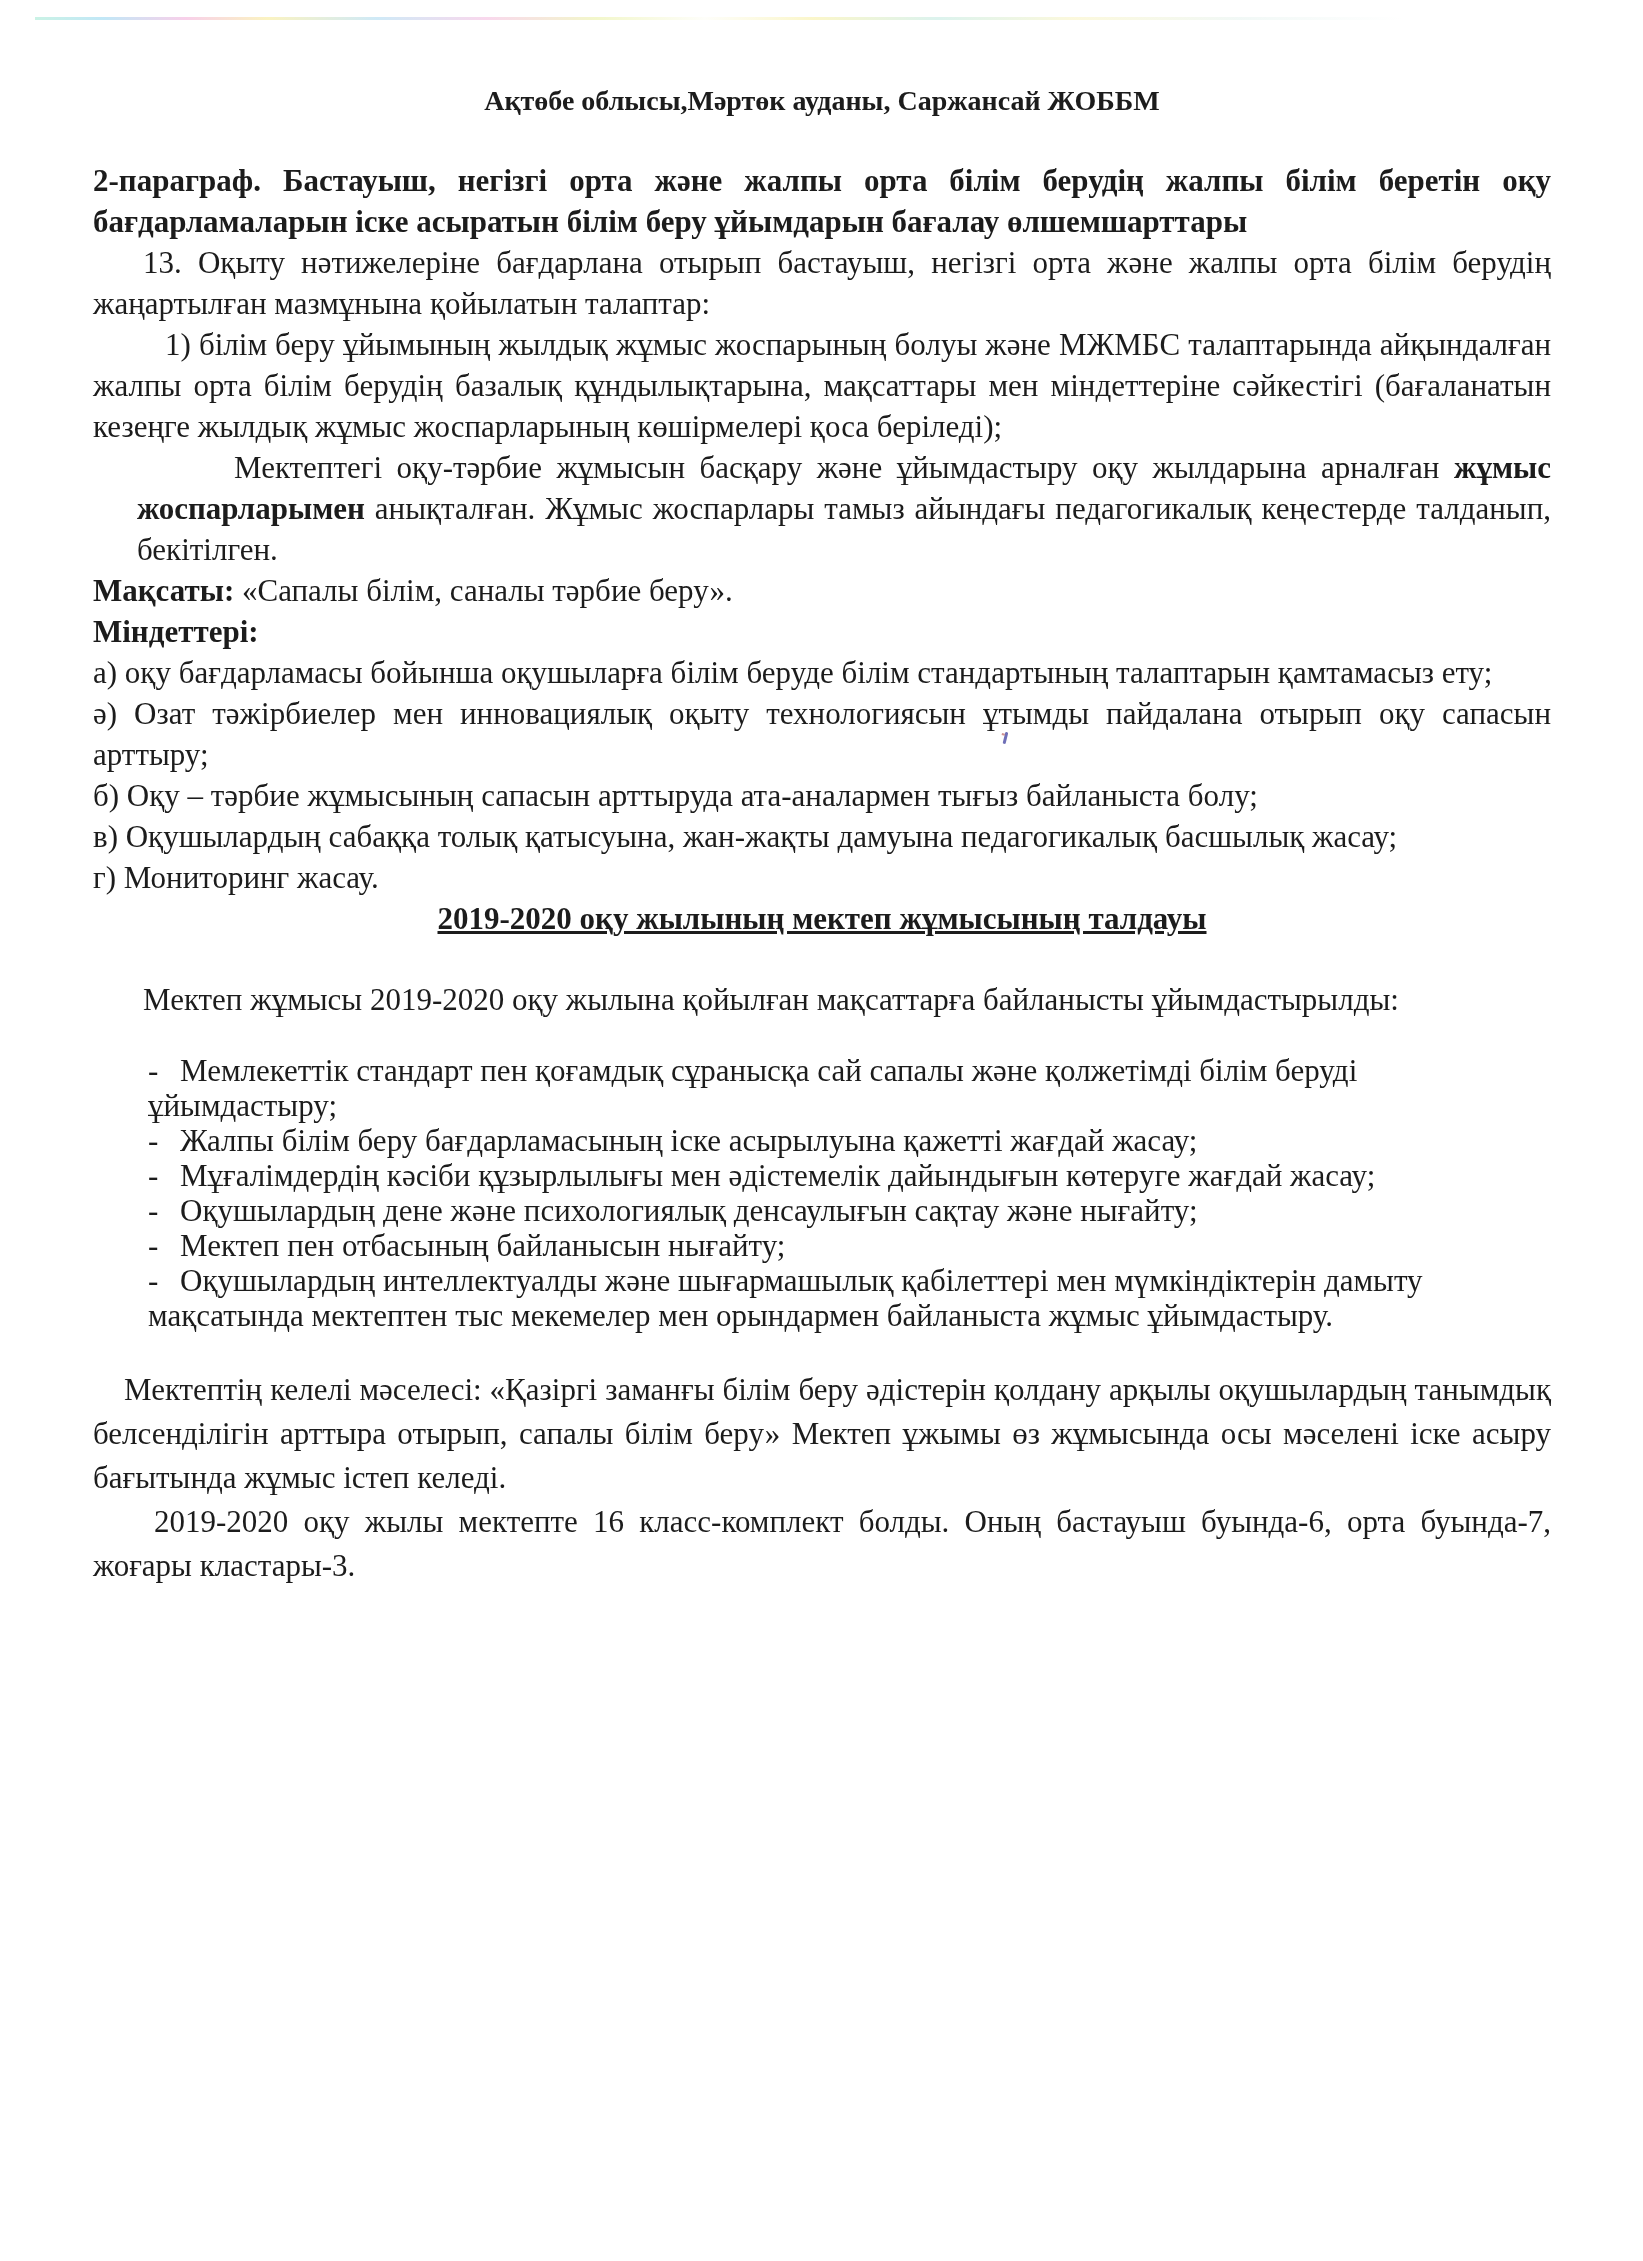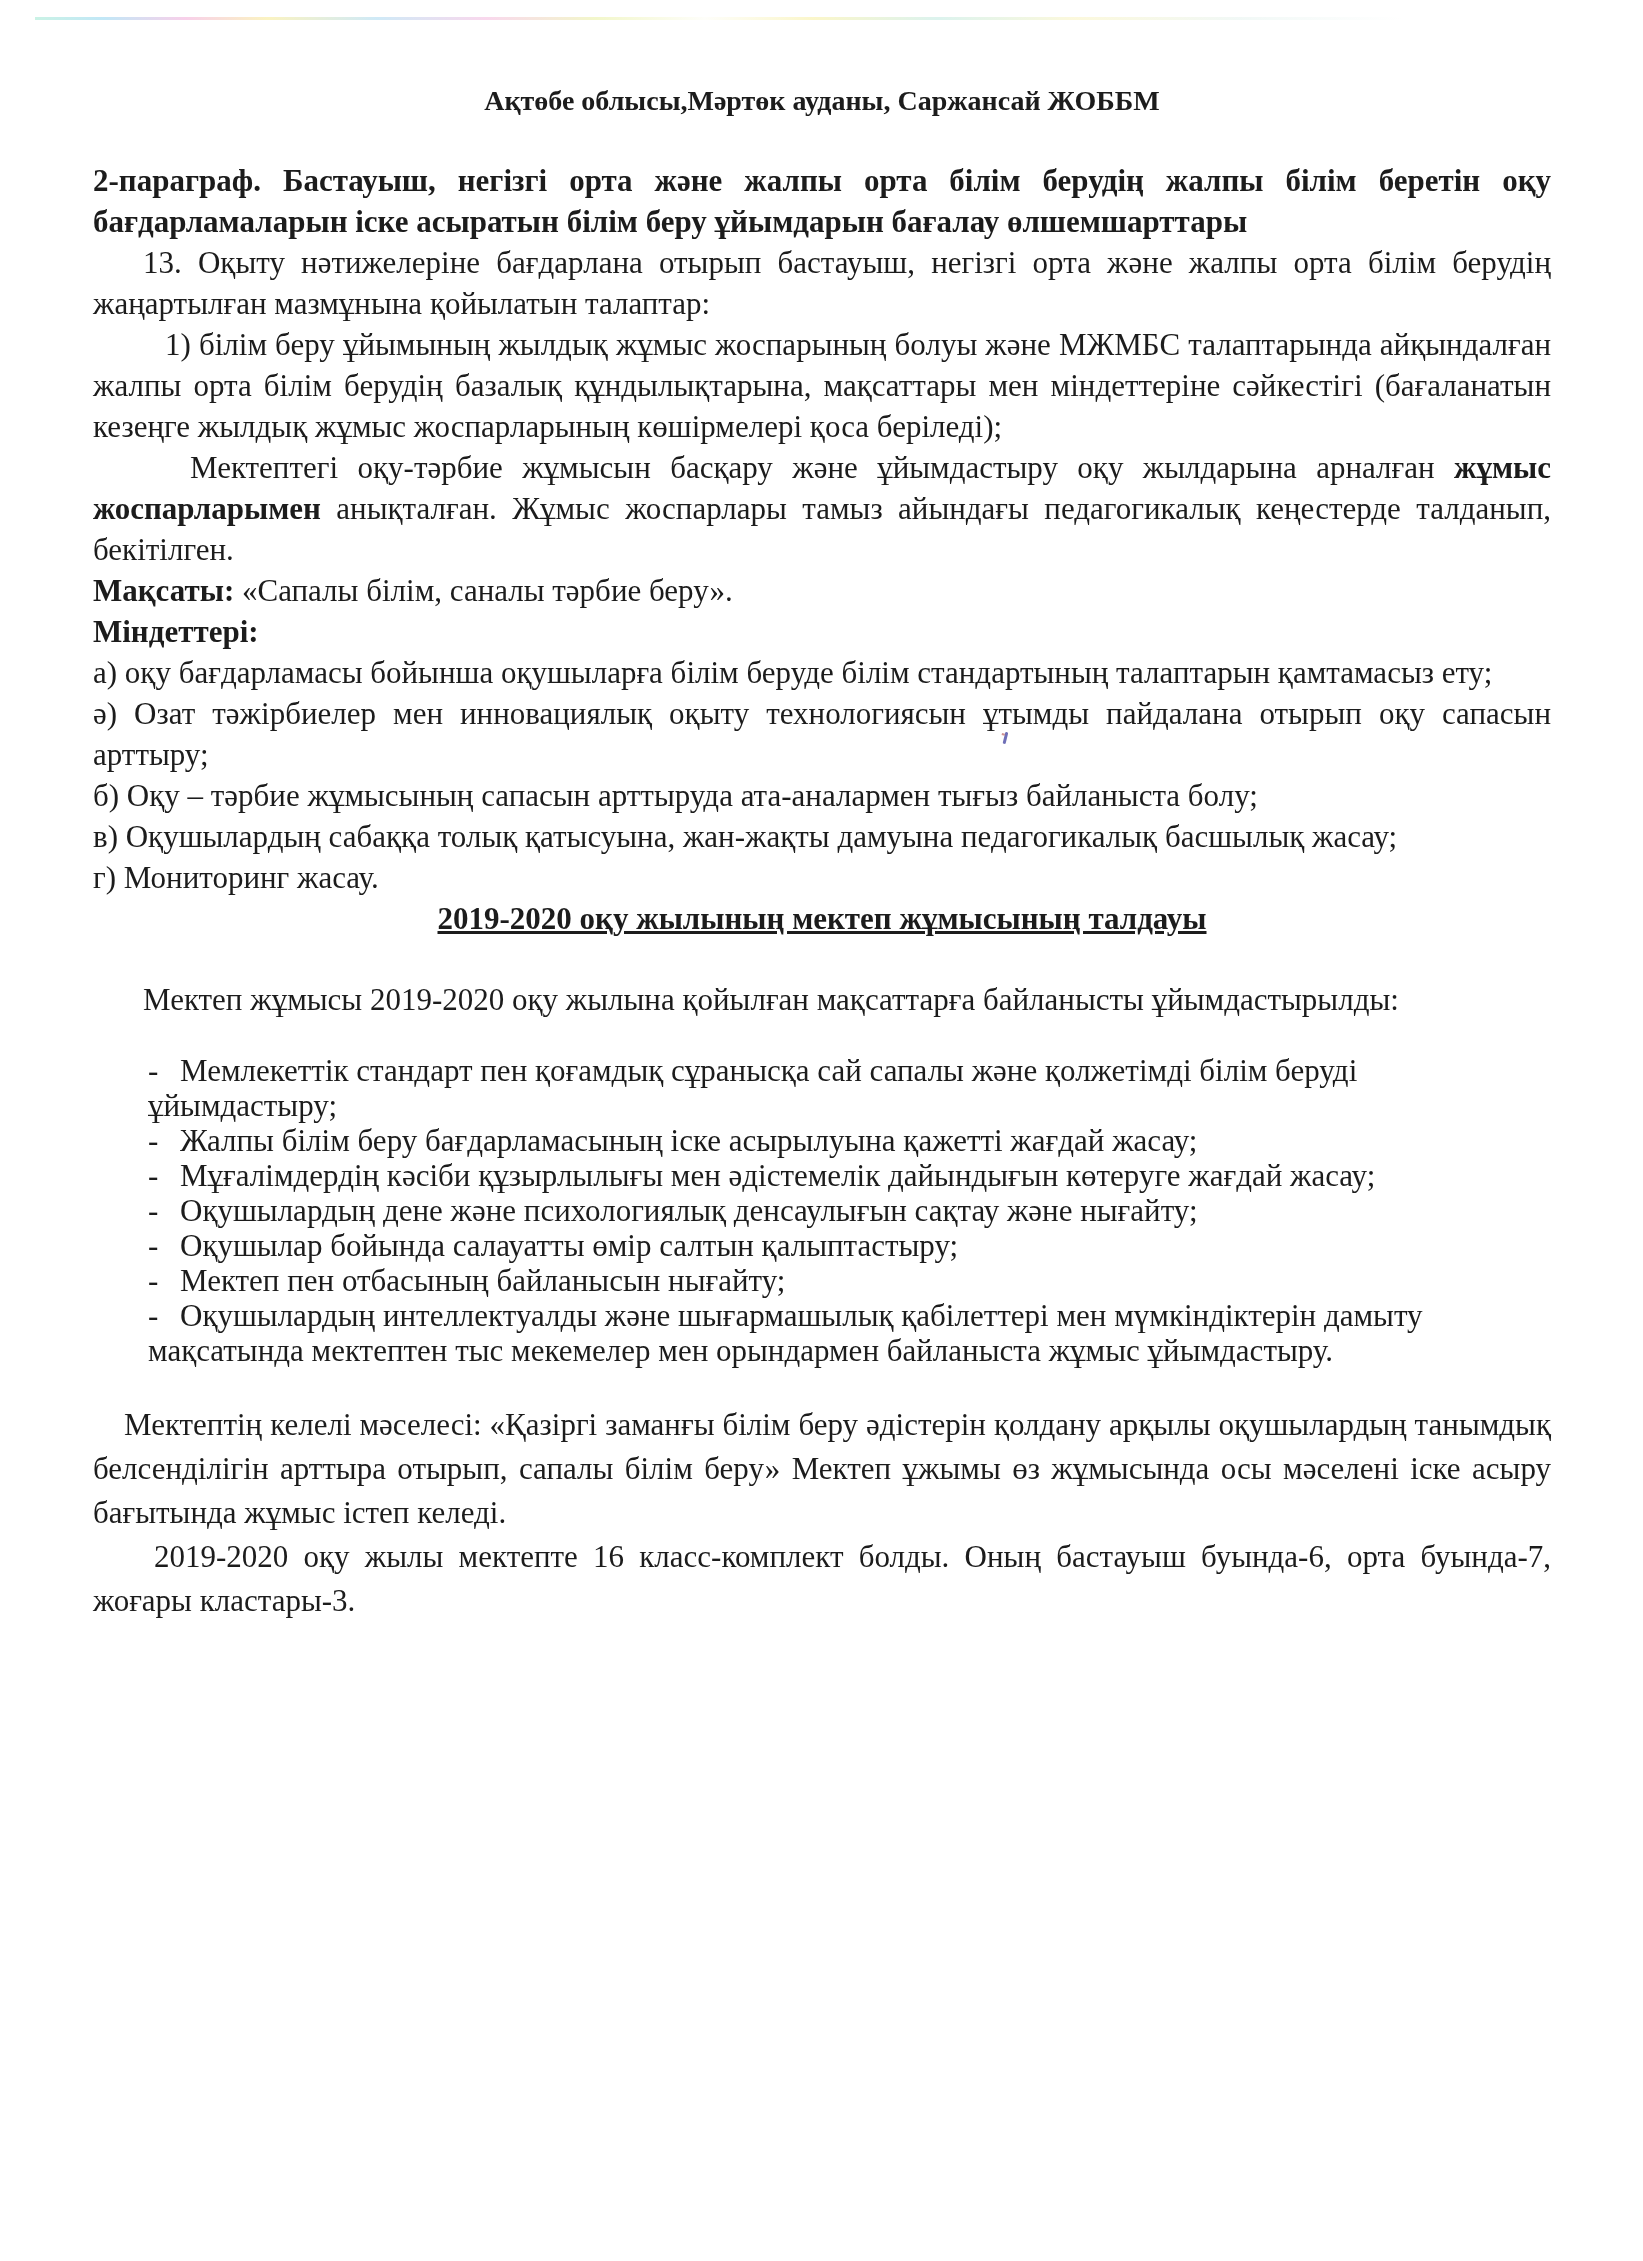--- a/index.html
+++ b/index.html
@@ -36,21 +36,21 @@
   .title {
     font-size:28px; line-height:39px; font-weight:bold;
     text-align:center; margin-bottom:40px;
   }
   .bold { font-weight:bold; }
   .justify { text-align:justify; }
   .ind48  { text-indent:31px; }
   .ind78  { text-indent:50px; }
   .ind95  { text-indent:61px; }
   .ind112 { text-indent:72px; }
-  .ind150 { text-indent:97px; }
+  .ind150 { text-indent:97px;margin-left:44px; }
   .center-heading { text-align:center; font-weight:bold;text-decoration:underline; }
   .intro { margin-top:36px; line-height:50px; }
   ul.goals { list-style:none; margin-top:28px; line-height:35px; }
   ul.goals li { margin-left:55px; text-align:left; }
   .marker { display:inline-block; width:32px; }
   .problem { margin-top:35px; line-height:44px; }
   .stats { line-height:44px; }
 </style>
 </head>
 <body>
@@ -86,21 +86,20 @@
   <p class="center-heading">2019-2020 оқу жылының мектеп жұмысының талдауы</p>
 
   <p class="justify intro ind78">Мектеп жұмысы 2019-2020 оқу жылына қойылған мақсаттарға байланысты ұйымдастырылды:</p>
 
   <ul class="goals">
 
   <li><span class="marker">-</span><span>Мемлекеттік стандарт пен қоғамдық сұранысқа сай сапалы және қолжетімді білім беруді ұйымдастыру;</span></li>
       <li><span class="marker">-</span><span>Жалпы білім беру бағдарламасының іске асырылуына қажетті жағдай жасау;</span></li>
       <li><span class="marker">-</span><span>Мұғалімдердің кәсіби құзырлылығы мен әдістемелік дайындығын көтеруге жағдай жасау;</span></li>
       <li><span class="marker">-</span><span>Оқушылардың дене және психологиялық денсаулығын сақтау және нығайту;</span></li>
-      <li><span class="marker">-</span><span>Оқушылар бойында салауатты өмір салтын қалыптастыру;</span></li>
       <li><span class="marker">-</span><span>Мектеп пен отбасының байланысын нығайту;</span></li>
       <li><span class="marker">-</span><span>Оқушылардың интеллектуалды және шығармашылық қабілеттері мен мүмкіндіктерін дамыту мақсатында мектептен тыс мекемелер мен орындармен байланыста жұмыс ұйымдастыру.</span></li>
     </ul>
 
   <p class="justify problem ind48">Мектептің келелі мәселесі: «Қазіргі заманғы білім беру әдістерін қолдану арқылы оқушылардың танымдық белсенділігін арттыра отырып, сапалы білім беру» Мектеп ұжымы өз жұмысында осы мәселені іске асыру бағытында жұмыс істеп келеді.</p>
 
   <p class="justify stats ind95">2019-2020 оқу жылы мектепте 16 класс-комплект болды. Оның бастауыш буында-6, орта буында-7, жоғары кластары-3.</p>
 
 </div>
 

